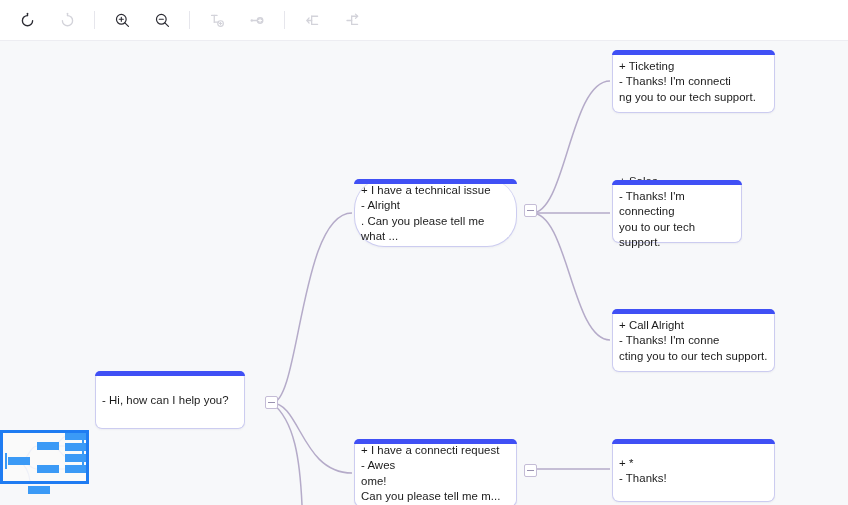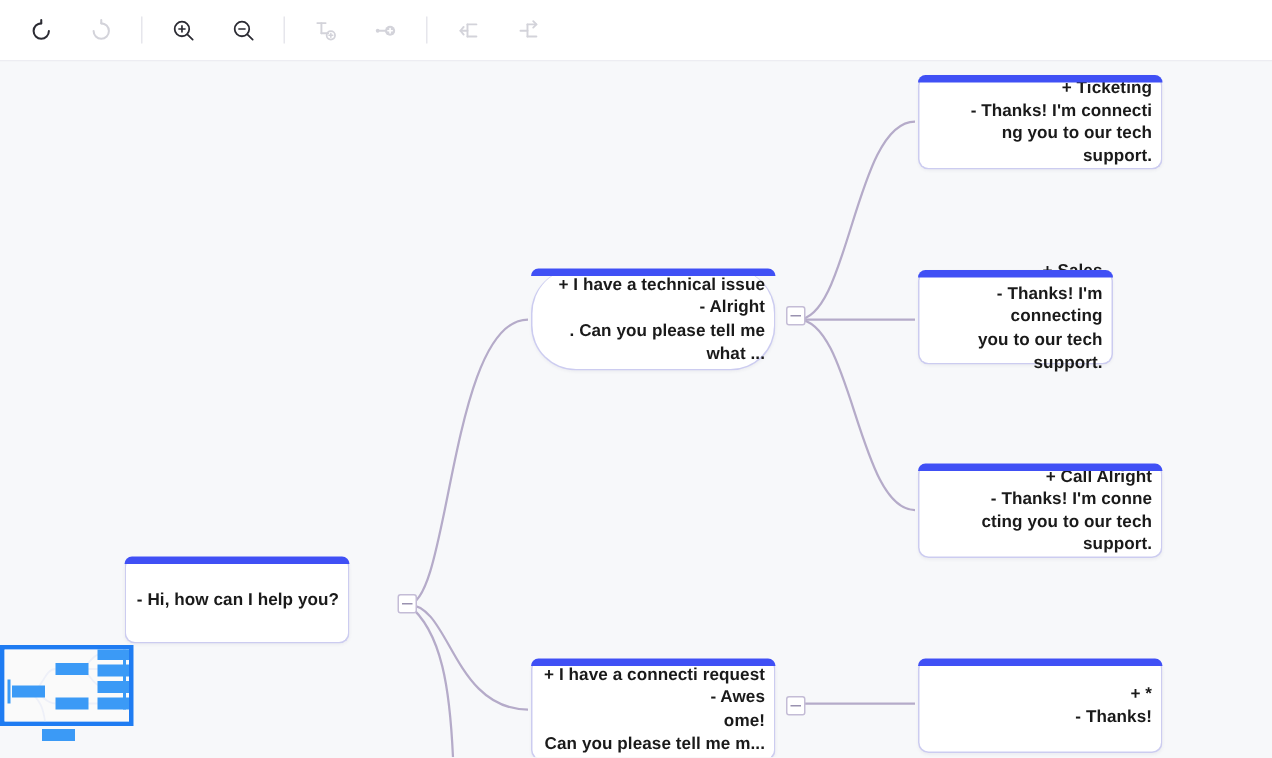--- a/index.html
+++ b/index.html
@@ -79,28 +79,27 @@
   .node .topbar {
     position: absolute;
     top: 0; left: -1px;
     width: calc(100% + 2px);
     height: 5px;
     background: #4050f5;
     border-radius: 7px 7px 0 0;
   }
   .node .ntext {
     width: 100%;
-    text-align: right;
+    text-align: left;
     font-size: 11.4px;
     line-height: 15.2px;
     color: #1a1a1a;
     padding: 2px 6px 0 6px;
     white-space: pre-line;
     letter-spacing: 0.05px;
-    font-weight: bold;
   }
 
   
   .toggle {
     position: absolute;
     width: 13px; height: 13px;
     background: #ffffff;
     border: 1px solid #c4bcd6;
     border-radius: 2px;
     z-index: 8;
@@ -242,21 +241,21 @@
 
         <path d="M532 172 H 610"></path>
 
         <path d="M532 172 C 568 172, 572 299, 610 299"></path>
 
         <path d="M532 428 H 610"></path>
       </g>
     </svg>
 
     <div id="node-layer">
-        <div class="node" style="left: 83px; top: 330px; width: 150px; height: 58px;">
+        <div class="node" style="left: 95px; top: 330px; width: 150px; height: 58px;">
           <div class="topbar" style="background: rgb(64, 80, 245);"></div>
           <div class="ntext">- Hi, how can I help you?</div>
         </div>
         <div class="toggle" style="left: 265px; top: 355px;">
           <div class="bar"></div>
         </div>
         <div class="node" style="left: 354px; top: 138px; width: 163px; height: 68px; border-radius: 30px;">
           <div class="topbar" style="background: rgb(64, 80, 245);"></div>
           <div class="ntext">+ I have a technical issue
 - Alright

